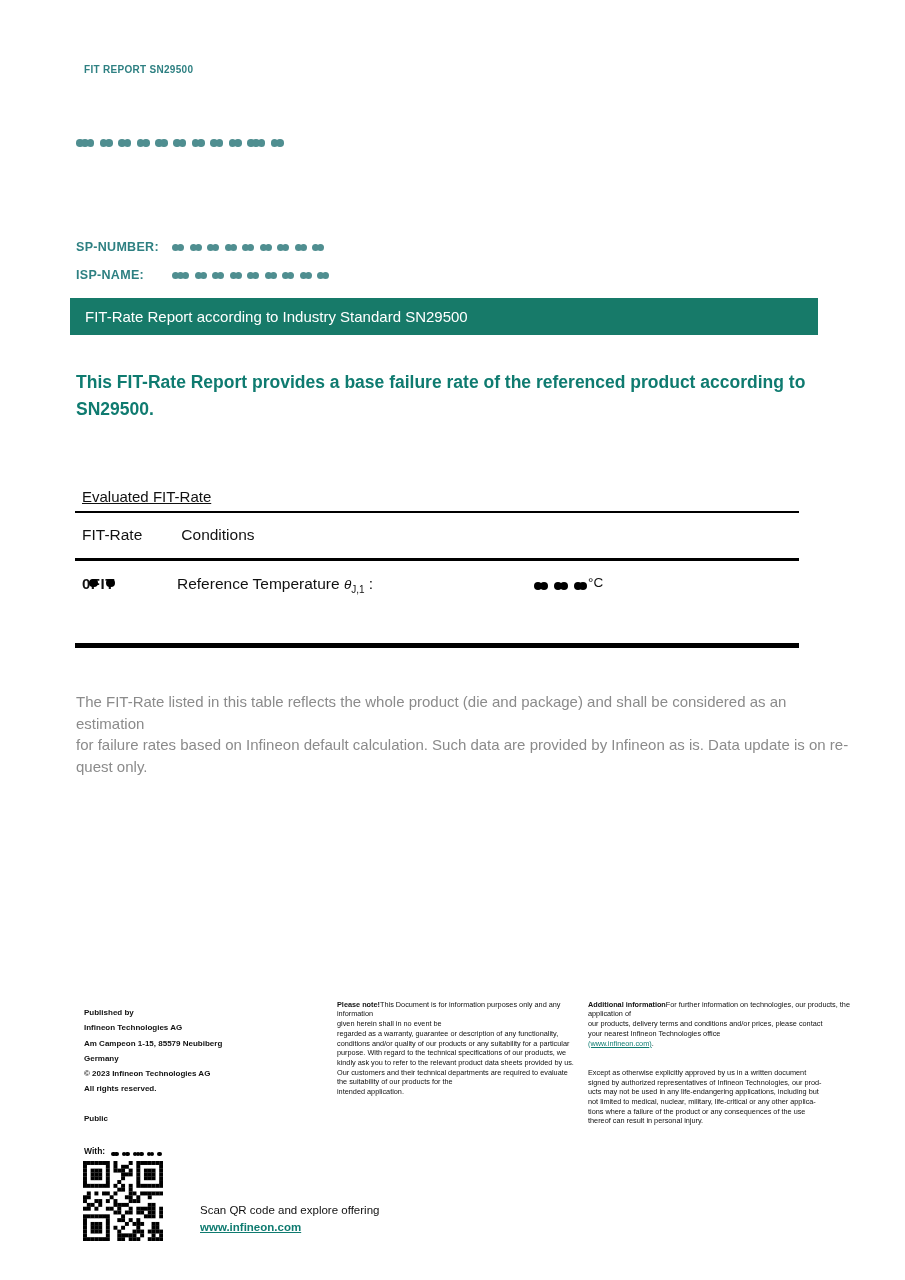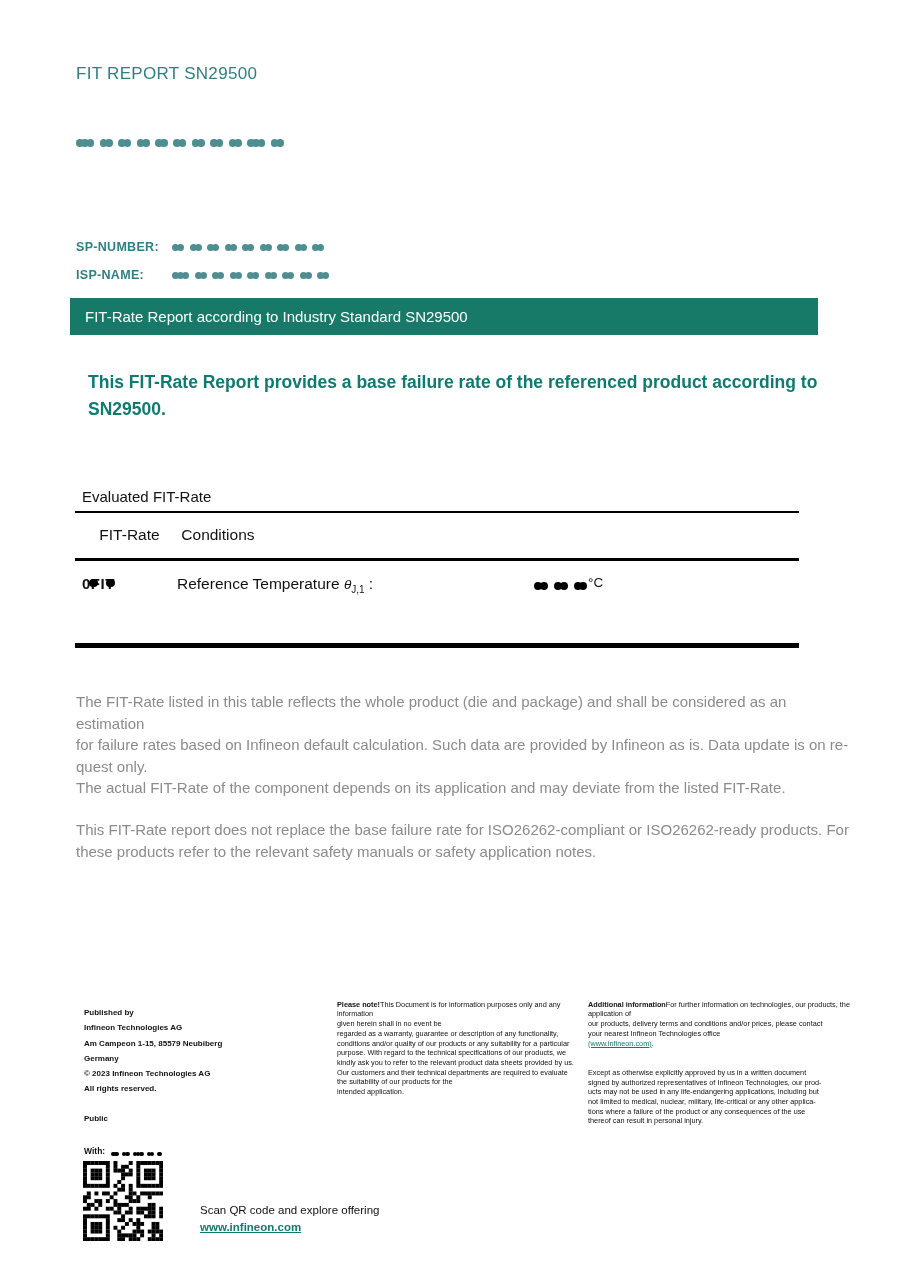--- a/index.html
+++ b/index.html
@@ -10,49 +10,49 @@
     --body-gray:#8B8B8B;
     --ink:#111111;
     --logo-blue:#0068B1;
     --logo-red:#D4092F;
   }
   *{box-sizing:border-box;margin:0;padding:0}
   body{background:#e8e8e8;font-family:"Liberation Sans",sans-serif;}
   .page{position:relative;width:905px;height:1280px;background:#ffffff;overflow:hidden;margin:0 auto;}
   .abs{position:absolute;}
 
-  .doc-title{left:76px;top:64px;font-size:17px;font-weight:400;color:var(--title-teal);letter-spacing:.3px;}
+  .doc-title{left:84px;top:64px;font-size:10px;font-weight:700;color:var(--title-teal);letter-spacing:.3px;}
   .logo{left:668px;top:58px;width:172px;height:76px;}
 
   
   .redact{display:flex;align-items:center;}
   .bead-group{display:inline-flex;align-items:center;}
   .bead{display:inline-block;border-radius:50%;}
 
   .subtitle-redact{left:76px;top:139px;}
 
   .field{display:flex;align-items:center;height:16px;}
   .field-sp{left:76px;top:239px;}
   .field-isp{left:76px;top:267px;}
   .field-label{display:inline-block;width:96px;font-size:12.5px;font-weight:700;color:var(--title-teal);letter-spacing:.3px;}
 
   .banner{left:70px;top:298px;width:748px;height:37px;background:var(--banner-teal);color:#fff;
           font-size:15px;line-height:37px;padding-left:15px;}
 
-  .h-teal{color:var(--teal);font-weight:700;font-size:17.5px;line-height:27px;white-space:pre-line;margin-left:12px;}
+  .h-teal{color:var(--teal);font-weight:700;font-size:17.5px;line-height:27px;white-space:pre-line;}
   .h1{left:76px;top:369px;width:790px;}
   .h2{left:76px;top:438px;width:790px;}
 
   .fit-table{left:75px;top:488px;width:724px;height:162px;}
-  .fit-table .t-title{position:absolute;left:7px;top:0;font-size:15px;color:var(--ink);}
+  .fit-table .t-title{position:absolute;left:7px;top:0;font-size:15px;color:var(--ink);text-decoration:underline;}
   .rule{position:absolute;left:0;width:100%;background:#000;}
   .r1{top:23px;height:2px;}
   .r2{top:70px;height:3px;}
   .r3{top:155px;height:5px;}
-  .t-head{position:absolute;left:7px;top:38px;font-size:15.5px;color:var(--ink);text-align:center;}
+  .t-head{position:absolute;left:7px;top:38px;font-size:15.5px;color:var(--ink);}
   .t-row{position:absolute;left:7px;top:87px;width:717px;font-size:15.5px;color:var(--ink);}
   .col1{display:inline-block;width:95px;vertical-align:top;}
   .fitval{position:relative;font-weight:600;font-size:15px;letter-spacing:.5px;}
   .fit-bead{position:absolute;width:9px;height:8px;border-radius:4px;background:#000;top:4px;}
   .fb1{left:7px;} .fb2{left:24px;}
   .cond{display:inline-block;}
   .theta{font-style:italic;font-size:13.5px;}
   .cond sub{font-size:10px;}
   .temp-redact{position:absolute;left:452px;top:7px;}
   .unit{position:absolute;left:506px;top:0;font-size:13.5px;color:var(--ink);}
@@ -253,23 +253,20 @@
           </span>
         </span>
       <span class="unit">°C</span>
     </div>
     <div class="rule r3"></div>
   </div>
 
   <div class="abs para p1">The FIT-Rate listed in this table reflects the whole product (die and package) and shall be considered as an estimation
 for failure rates based on Infineon default calculation. Such data are provided by Infineon as is. Data update is on re-
 quest only.</div>
-  <div class="abs para p2">The actual FIT-Rate of the component depends on its application and may deviate from the listed FIT-Rate.</div>
-  <div class="abs para p3">This FIT-Rate report does not replace the base failure rate for ISO26262-compliant or ISO26262-ready products. For
-these products refer to the relevant safety manuals or safety application notes.</div>
 
   <div class="fcol f-left">
     <span class="f-head">Published by</span>
     <span>Infineon Technologies AG
 Am Campeon 1-15, 85579 Neubiberg
 Germany
 © 2023 Infineon Technologies AG
 All rights reserved.</span>
     <span class="classification">Public</span>
   </div>

